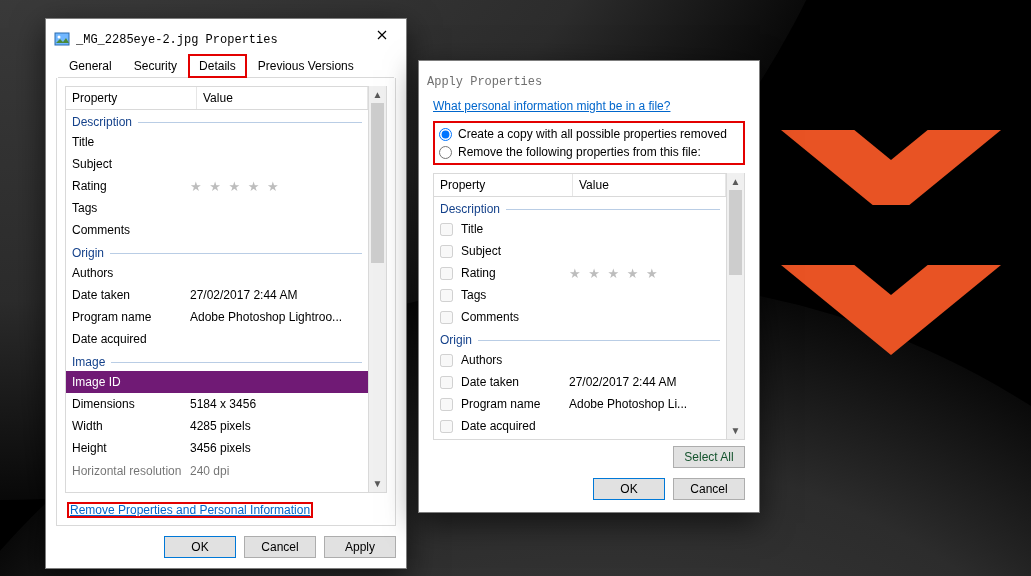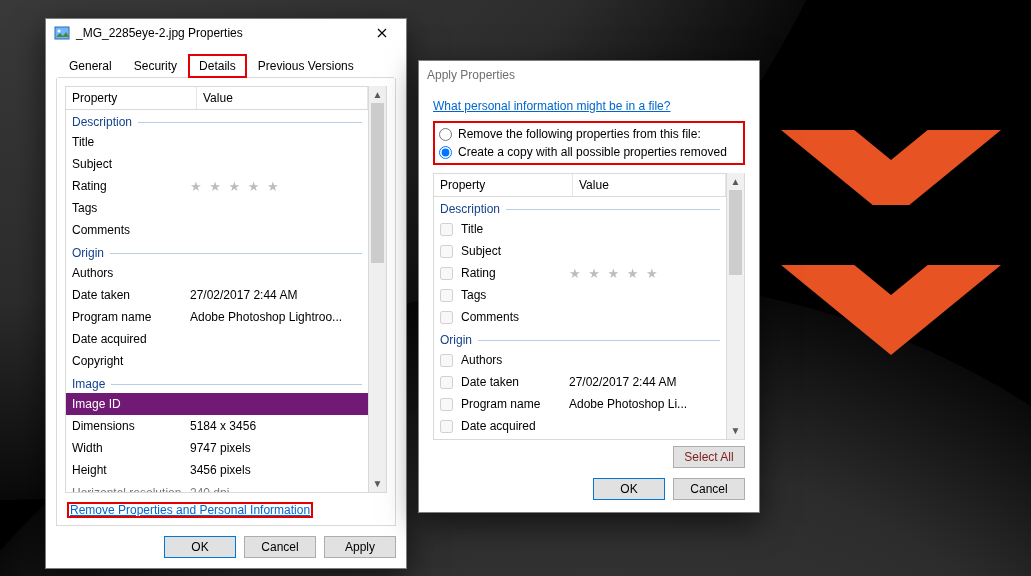--- a/index.html
+++ b/index.html
@@ -6,21 +6,21 @@
   #stage { position:relative; width:1031px; height:576px; background:#000; overflow:hidden; }
   
   .swoosh { position:absolute; border-radius:50%; }
   .swoosh.dark1 { width:1800px; height:1800px; left:-900px; top:-1300px; background:radial-gradient(circle at center, #4b4b4b 0%, #2c2c2c 55%, #000 75%); }
   .swoosh.dark2 { width:1600px; height:1600px; left:-200px; top:280px; background:radial-gradient(circle at center, #4b4b4b 0%, #2c2c2c 55%, #000 75%); }
   .chevrons { position:absolute; right:30px; top:130px; }
   .chev { width:0; height:0; border-left:110px solid transparent; border-right:110px solid transparent; border-top:90px solid #e85324; position:relative; margin-bottom:45px; }
   .chev::after { content:""; position:absolute; left:-110px; top:-150px; width:0; height:0; border-left:110px solid transparent; border-right:110px solid transparent; border-top:90px solid #000; }
 
   .window { position:absolute; background:#fff; border:1px solid #7d7d7d; box-shadow:0 10px 30px rgba(0,0,0,.6); }
-  .titlebar { display:flex; align-items:center; height:28px; padding:0 4px 0 8px; }
+  .titlebar { display:flex; align-items:flex-end; height:28px; padding:0 4px 0 8px;font-family:Liberation Mono, monospace; }
   .titlebar .file-icon { width:16px; height:16px; margin-right:6px; flex:0 0 auto; }
   .titlebar .title { flex:1 1 auto; font-size:12px; }
   .titlebar .closebtn { width:40px; height:24px; display:flex; align-items:center; justify-content:center; font-size:14px; cursor:default; }
 
   .body { padding:6px 10px 10px 10px; }
   .tabs { display:flex; align-items:flex-end; border-bottom:1px solid #d9d9d9; margin:0 2px; }
   .tab { padding:4px 10px 5px; font-size:12px; cursor:default; border:1px solid transparent; border-bottom:none; position:relative; top:1px; }
   .tab.active { border-color:#d9d9d9; background:#fff; }
   .redbox { outline:2px solid #e30000; outline-offset:-2px; }
 
@@ -50,21 +50,21 @@
   .row2 .v { flex:1; white-space:nowrap; overflow:hidden; text-overflow:ellipsis; }
   .cutoff { border-top:1px dashed transparent; height:8px; overflow:hidden; opacity:.55; }
 
   .stars { color:#bdbdbd; letter-spacing:2px; font-size:13px; }
 
   .link { color:#0066cc; text-decoration:underline; cursor:pointer; }
 
   .buttons { display:flex; justify-content:flex-end; gap:8px; padding-top:10px; }
   .btn { min-width:72px; height:22px; border:1px solid #adadad; background:#e1e1e1; font-family:inherit; font-size:12px; padding:0 10px; cursor:default; }
   .btn.default { border-color:#0078d7; }
-  .btn:disabled { color:#7f1d1d; }
+  .btn:disabled { color:#14532d; }
 
   .radio-row{ display:flex; align-items:center; gap:6px; padding:2px 0;}
   .radio-row input{ margin:0; width:13px; height:13px; }
 
   #win2 .body { padding:10px 14px 12px 14px; }
   #win2 .intro { margin-bottom:2px; }
   #win2 .radiogroup{ margin:8px 0 8px 0; padding:4px 6px;}
 
 </style>
 </head>
@@ -143,39 +143,35 @@
                   <span class="v">27/02/2017 2:44 AM</span>
                 </div>
                 <div class="row">
                   <span class="k">Program name</span>
                   <span class="v">Adobe Photoshop Lightroo...</span>
                 </div>
                 <div class="row">
                   <span class="k">Date acquired</span>
                   <span class="v"></span>
                 </div>
-                <div class="row">
-                  <span class="k">Copyright</span>
-                  <span class="v"></span>
-                </div>
                 <div class="section">
                   <span>Image</span>
                   <span class="line"></span>
                 </div>
                 <div class="row sel">
                   <span class="k">Image ID</span>
                   <span class="v"></span>
                 </div>
                 <div class="row">
                   <span class="k">Dimensions</span>
                   <span class="v">5184 x 3456</span>
                 </div>
                 <div class="row">
                   <span class="k">Width</span>
-                  <span class="v">9747 pixels</span>
+                  <span class="v">4285 pixels</span>
                 </div>
                 <div class="row">
                   <span class="k">Height</span>
                   <span class="v">3456 pixels</span>
                 </div>
                 <div class="row cutoff">
                   <span class="k">Horizontal resolution</span>
                   <span class="v">240 dpi</span>
                 </div>
               </div>
@@ -202,26 +198,26 @@
 
   <div id="win2" class="window" style="left:418px; top:60px; width:340px;">
     <div class="titlebar" style="background:#fff;">
       <div class="title" style="color:#6f6f6f;">Apply Properties</div>
     </div>
     <div class="body">
       <div><span class="link">What personal information might be in a file?</span></div>
 
       <div class="radiogroup redbox">
         <label class="radio-row">
+          <input type="radio" name="rp" checked="" style="">
+          <span>Create a copy with all possible properties removed</span>
+        </label>
+        <label class="radio-row">
           <input type="radio" name="rp" style="">
           <span>Remove the following properties from this file:</span>
-        </label>
-        <label class="radio-row">
-          <input type="radio" name="rp" checked="" style="">
-          <span>Create a copy with all possible properties removed</span>
         </label>
       </div>
 
       <div class="listwrap">
         <div style="flex:1;">
           <div class="gridheader2">
             <div class="col prop">Property</div>
             <div class="col val">Value</div>
           </div>
           <div class="list" id="list2" style="height:242px;">

